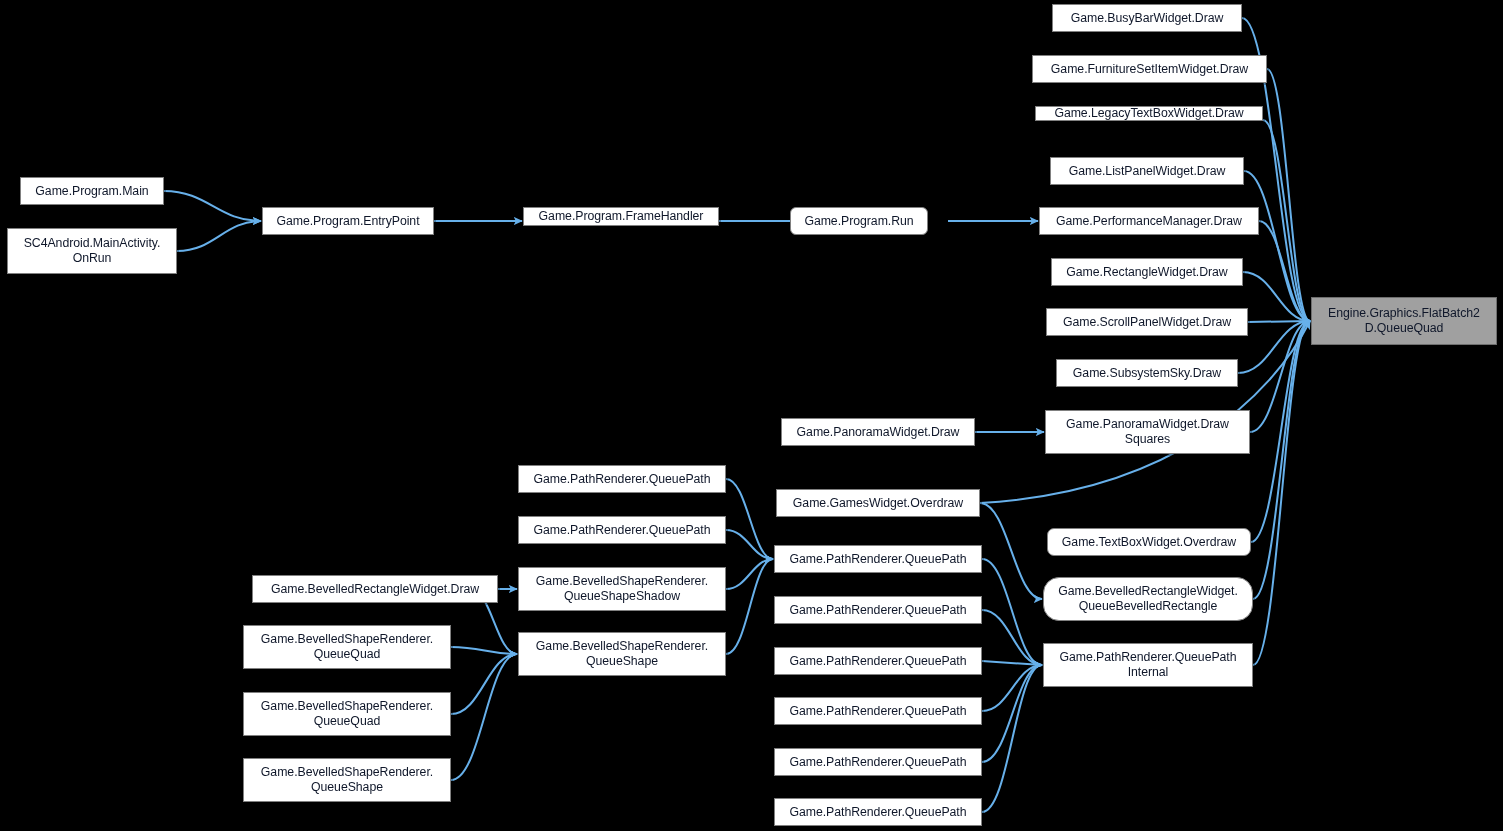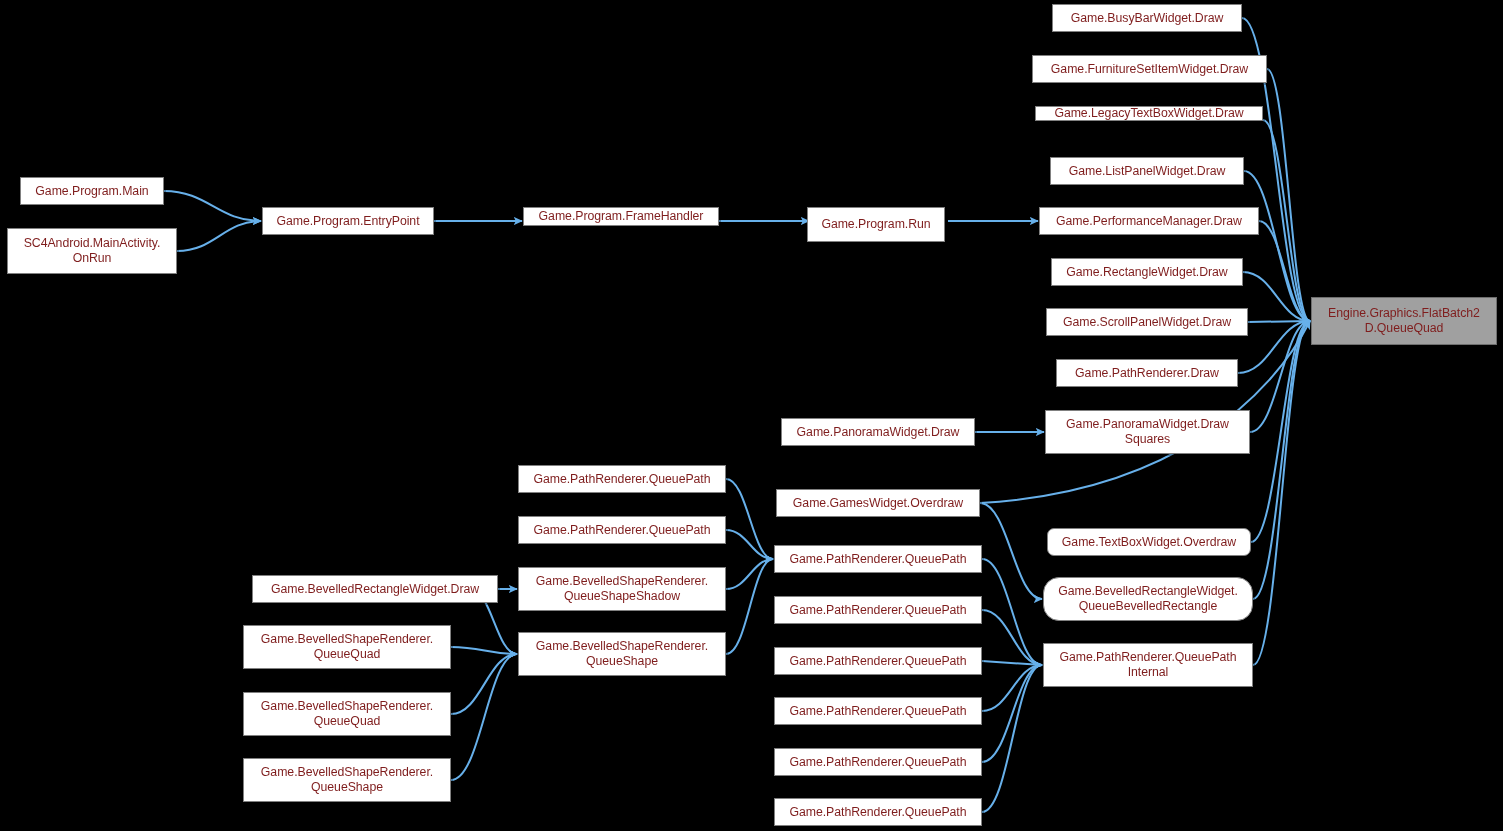--- a/index.html
+++ b/index.html
@@ -24,21 +24,21 @@
     width: 1503px;
     height: 831px;
     pointer-events: none;
   }
   .node {
     position: absolute;
     box-sizing: border-box;
     background: #ffffff;
     border: 1px solid #808080;
     box-shadow: 2px 2px 0 rgba(0,0,0,0.30);
-    color: #7f1d1d;
+    color: #0f172a;
     font-size: 12.3px;
     line-height: 15px;
     display: flex;
     align-items: center;
     justify-content: center;
     text-align: center;
     white-space: pre-line;
     letter-spacing: -0.05px;
   }
   .node.highlight {
@@ -93,29 +93,29 @@
         <path d="M451,780 C481.15,780 487.85,654 517,654" fill="none" stroke="#67b0ea" stroke-width="2" marker-end="url(#arrow)"></path>
         <path d="M982,812 C1009.45,812 1015.55,665 1042,665" fill="none" stroke="#67b0ea" stroke-width="2" marker-end="url(#arrow)"></path>
       </g>
   </svg>
   <div id="node-layer">
       <div class="node" style="left: 20px; top: 177px; width: 144px; height: 28px;">Game.Program.Main</div>
       <div class="node" style="left: 7px; top: 228px; width: 170px; height: 46px;">SC4Android.MainActivity.
 OnRun</div>
       <div class="node" style="left: 262px; top: 207px; width: 172px; height: 28px;">Game.Program.EntryPoint</div>
       <div class="node" style="left: 523px; top: 207px; width: 196px; height: 19px;">Game.Program.FrameHandler</div>
-      <div class="node" style="left: 807px; top: 207px; width: 138px; height: 35px;">Game.Program.Run</div>
+      <div class="node" style="left: 790px; top: 207px; width: 138px; height: 28px; border-radius: 6px;">Game.Program.Run</div>
       <div class="node" style="left: 1052px; top: 4px; width: 190px; height: 28px;">Game.BusyBarWidget.Draw</div>
       <div class="node" style="left: 1032px; top: 55px; width: 235px; height: 28px;">Game.FurnitureSetItemWidget.Draw</div>
       <div class="node" style="left: 1035px; top: 106px; width: 228px; height: 15px;">Game.LegacyTextBoxWidget.Draw</div>
       <div class="node" style="left: 1050px; top: 157px; width: 194px; height: 28px;">Game.ListPanelWidget.Draw</div>
       <div class="node" style="left: 1039px; top: 207px; width: 220px; height: 28px;">Game.PerformanceManager.Draw</div>
       <div class="node" style="left: 1051px; top: 258px; width: 192px; height: 28px;">Game.RectangleWidget.Draw</div>
       <div class="node" style="left: 1046px; top: 308px; width: 202px; height: 28px;">Game.ScrollPanelWidget.Draw</div>
-      <div class="node" style="left: 1056px; top: 359px; width: 182px; height: 28px;">Game.PathRenderer.Draw</div>
+      <div class="node" style="left: 1056px; top: 359px; width: 182px; height: 28px;">Game.SubsystemSky.Draw</div>
       <div class="node" style="left: 781px; top: 418px; width: 194px; height: 28px;">Game.PanoramaWidget.Draw</div>
       <div class="node" style="left: 1045px; top: 410px; width: 205px; height: 44px;">Game.PanoramaWidget.Draw
 Squares</div>
       <div class="node" style="left: 518px; top: 465px; width: 208px; height: 28px;">Game.PathRenderer.QueuePath</div>
       <div class="node" style="left: 518px; top: 516px; width: 208px; height: 28px;">Game.PathRenderer.QueuePath</div>
       <div class="node" style="left: 776px; top: 489px; width: 204px; height: 28px; text-align: right;">Game.GamesWidget.Overdraw</div>
       <div class="node" style="left: 774px; top: 545px; width: 208px; height: 28px;">Game.PathRenderer.QueuePath</div>
       <div class="node" style="left: 1047px; top: 528px; width: 204px; height: 28px; border-radius: 7px;">Game.TextBoxWidget.Overdraw</div>
       <div class="node" style="left: 224px; top: 575px; width: 246px; height: 28px; margin-left: 28px;">Game.BevelledRectangleWidget.Draw</div>
       <div class="node" style="left: 518px; top: 567px; width: 208px; height: 44px;">Game.BevelledShapeRenderer.

